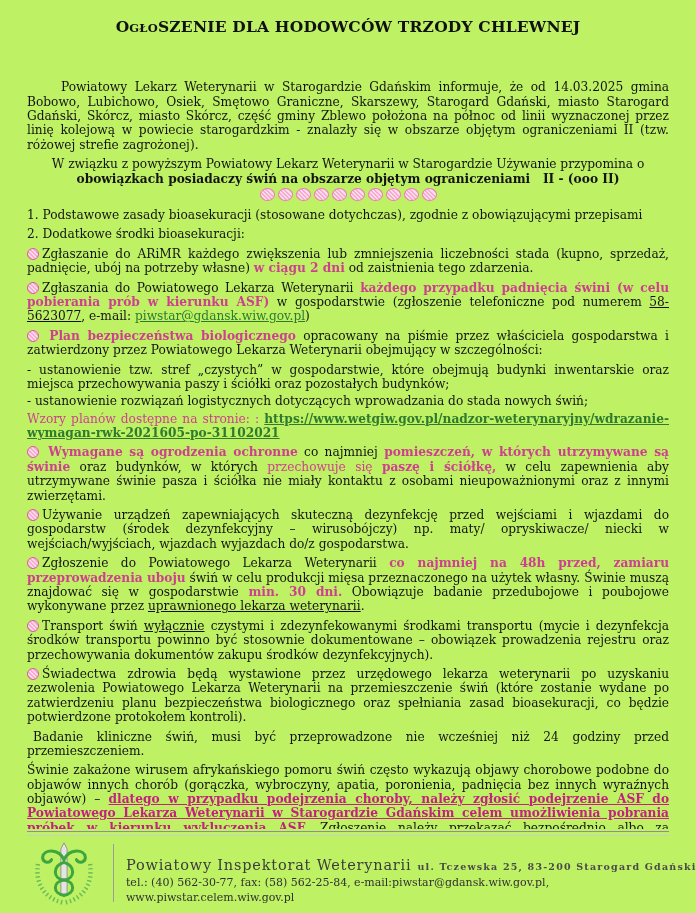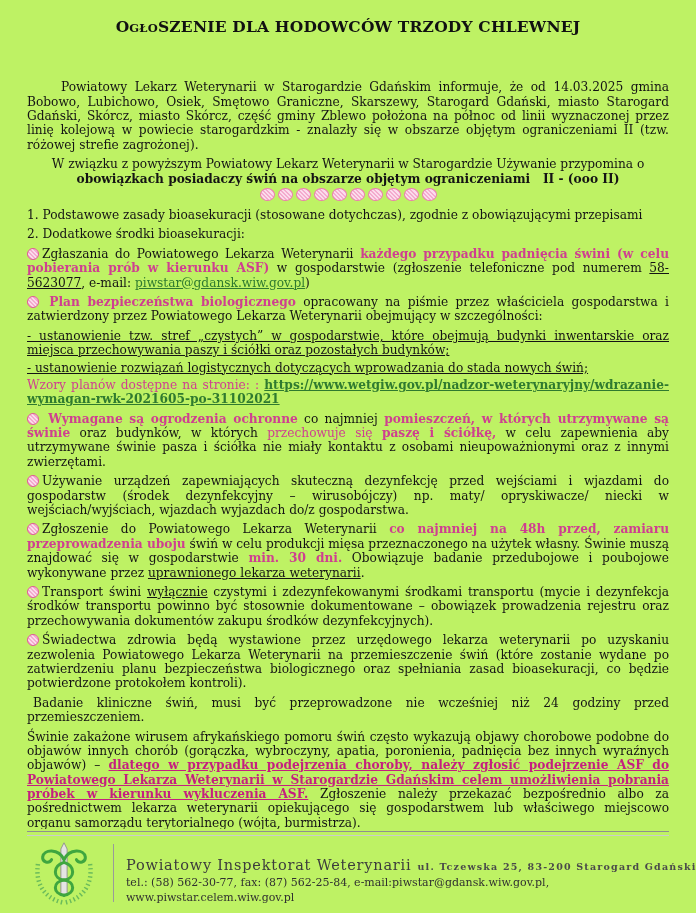--- a/index.html
+++ b/index.html
@@ -23,21 +23,21 @@
   .circle{display:inline-block;width:15px;height:13px;margin:0 1.5px;border:1.5px solid #ee7ab2;border-radius:50%;
     background:repeating-linear-gradient(45deg,#fbdcec 0 1.5px,#f4abce 1.5px 3px);box-sizing:border-box;}
   .dot{display:inline-block;width:12px;height:12px;margin-right:3px;border:1.3px solid #e2569c;border-radius:50%;
     background:repeating-linear-gradient(45deg,#fbdcec 0 1.5px,#f4abce 1.5px 3px);box-sizing:border-box;vertical-align:-2px;}
   .pb{color:#cf3f90;font-weight:bold;}
   .pk{color:#cf3f90;}
   .ub{text-decoration:underline;}
   .link-g{color:#2f7a2f;text-decoration:underline;cursor:pointer;}
   .link-gb{color:#2f7a2f;font-weight:bold;text-decoration:underline;cursor:pointer;word-break:break-all;}
   .warn{color:#c51f7f;font-weight:bold;text-decoration:underline;}
-  .dash{margin:0 0 3px 0;text-decoration:underline;}
+  .dash{margin:0 0 3px 0;}
   .badanie{text-indent:6px;}
   .footer{flex:0 0 auto;}
   .divider{height:3px;border-top:1px solid #8f8f8f;border-bottom:1px solid #cccccc;margin-top:2px;}
   .footer-row{display:flex;align-items:flex-end;gap:12px;padding-top:5px;}
   .logo{width:74px;height:64px;flex:0 0 auto;}
   .vsep{width:1px;align-self:stretch;background:#9a9a9a;margin:3px 0;}
   .finfo{flex:1 1 auto;min-width:0;}
   .forg-line{white-space:nowrap;margin-bottom:2px;}
   .forg{font-size:14.5px;color:#3c3c3c;letter-spacing:.8px;}
   .faddr{font-size:9.5px;font-weight:bold;color:#4a4a4a;letter-spacing:1.2px;margin-left:6px;}
@@ -56,37 +56,38 @@
     <div class="center">
       <div>W związku z powyższym Powiatowy Lekarz Weterynarii w Starogardzie Używanie przypomina o</div>
       <div class="bold">obowiązkach posiadaczy świń na obszarze objętym ograniczeniami&nbsp;&nbsp; II - (ooo II)</div>
     </div>
 
     <div class="circles"><span class="circle"></span><span class="circle"></span><span class="circle"></span><span class="circle"></span><span class="circle"></span><span class="circle"></span><span class="circle"></span><span class="circle"></span><span class="circle"></span><span class="circle"></span></div>
 
     <p>1. Podstawowe zasady bioasekuracji (stosowane dotychczas), zgodnie z obowiązującymi przepisami</p>
     <p>2. Dodatkowe środki bioasekuracji:</p>
 
+    <p class="j"><span class="dot"></span><span>Zgłaszanie do ARiMR każdego zwiększenia lub zmniejszenia liczebności stada (kupno, sprzedaż, padnięcie, ubój na potrzeby własne) </span><span class="pb">w ciągu 2 dni</span><span> od zaistnienia tego zdarzenia.</span></p>
 
     <p class="j"><span class="dot"></span><span>Zgłaszania do Powiatowego Lekarza Weterynarii </span><span class="pb">każdego przypadku padnięcia świni (w celu pobierania prób w kierunku ASF)</span><span> w gospodarstwie (zgłoszenie telefoniczne pod numerem </span><span class="ub">58-5623077</span><span>, e-mail: </span><span class="link-g">piwstar@gdansk.wiw.gov.pl</span><span>)</span></p>
 
     <p class="j"><span class="dot"></span> <span class="pb">Plan bezpieczeństwa biologicznego</span><span> opracowany na piśmie przez właściciela gospodarstwa i zatwierdzony przez Powiatowego Lekarza Weterynarii obejmujący w szczególności:</span></p>
 
     <p class="j dash">- ustanowienie tzw. stref „czystych” w gospodarstwie, które obejmują budynki inwentarskie oraz miejsca przechowywania paszy i ściółki oraz pozostałych budynków;</p>
     <p class="j dash">- ustanowienie rozwiązań logistycznych dotyczących wprowadzania do stada nowych świń;</p>
 
     <p class="j"><span class="pk">Wzory planów dostępne na stronie: : </span><span class="link-gb">https://www.wetgiw.gov.pl/nadzor-weterynaryjny/wdrazanie- wymagan-rwk-2021605-po-31102021</span></p>
 
     <p class="j"><span class="dot"></span> <span class="pb">Wymagane są ogrodzenia ochronne</span><span> co najmniej </span><span class="pb">pomieszczeń, w których utrzymywane są świnie</span><span> oraz budynków, w których </span><span class="pk">przechowuje się </span><span class="pb">paszę i ściółkę,</span><span> w celu zapewnienia aby utrzymywane świnie pasza i ściółka nie miały kontaktu z osobami nieupoważnionymi oraz z innymi zwierzętami.</span></p>
 
     <p class="j"><span class="dot"></span><span>Używanie urządzeń zapewniających skuteczną dezynfekcję przed wejściami i wjazdami do gospodarstw (środek dezynfekcyjny – wirusobójczy) np. maty/ opryskiwacze/ niecki w wejściach/wyjściach, wjazdach wyjazdach do/z gospodarstwa.</span></p>
 
     <p class="j"><span class="dot"></span><span>Zgłoszenie do Powiatowego Lekarza Weterynarii </span><span class="pb">co najmniej na 48h przed, zamiaru przeprowadzenia uboju</span><span> świń w celu produkcji mięsa przeznaczonego na użytek własny. Świnie muszą znajdować się w gospodarstwie </span><span class="pb">min. 30 dni.</span><span> Obowiązuje badanie przedubojowe i poubojowe wykonywane przez </span><span class="ub">uprawnionego lekarza weterynarii</span><span>.</span></p>
 
-    <p class="j"><span class="dot"></span><span>Transport świni </span><span class="ub">wyłącznie</span><span> czystymi i zdezynfekowanymi  środkami transportu (mycie i dezynfekcja środków transportu powinno być stosownie dokumentowane – obowiązek prowadzenia rejestru oraz przechowywania dokumentów zakupu środków dezynfekcyjnych).</span></p>
+    <p class="j"><span class="dot"></span><span>Transport świń </span><span class="ub">wyłącznie</span><span> czystymi i zdezynfekowanymi  środkami transportu (mycie i dezynfekcja środków transportu powinno być stosownie dokumentowane – obowiązek prowadzenia rejestru oraz przechowywania dokumentów zakupu środków dezynfekcyjnych).</span></p>
 
     <p class="j"><span class="dot"></span><span>Świadectwa zdrowia będą wystawione przez urzędowego lekarza weterynarii po uzyskaniu zezwolenia Powiatowego Lekarza Weterynarii na przemieszczenie świń (które zostanie wydane po zatwierdzeniu planu bezpieczeństwa biologicznego oraz spełniania zasad bioasekuracji, co będzie potwierdzone protokołem kontroli).</span></p>
 
     <p class="j badanie">Badanie kliniczne świń, musi być przeprowadzone nie wcześniej niż 24 godziny przed przemieszczeniem.</p>
 
     <p class="j"><span>Świnie zakażone wirusem afrykańskiego pomoru świń często wykazują objawy chorobowe podobne do objawów innych chorób (gorączka, wybroczyny, apatia, poronienia, padnięcia bez innych wyraźnych objawów) – </span><span class="warn">dlatego w przypadku  podejrzenia choroby, należy zgłosić podejrzenie ASF do Powiatowego Lekarza Weterynarii w Starogardzie Gdańskim celem umożliwienia pobrania próbek w kierunku wykluczenia ASF.</span><span> Zgłoszenie należy przekazać bezpośrednio albo za pośrednictwem lekarza weterynarii opiekującego się gospodarstwem lub właściwego miejscowo organu samorządu terytorialnego (wójta, burmistrza).</span></p>
 
   </div>
 
   <div class="footer">
@@ -97,18 +98,18 @@
         <path d="M42 69 C64 64 73 45 69 24" stroke="#5cb159" fill="none" stroke-width="5" stroke-dasharray="1.6 3" opacity="0.85"></path>
         <polygon points="40,2 43.5,9 43.5,58 40,63 36.5,58 36.5,9" fill="#e4e4e4" stroke="#8d8d8d" stroke-width="1"></polygon>
         <path d="M40 21 C34 8 17 9 16 18 C15.4 24 23 26 26 21" stroke="#3fa63f" stroke-width="3.4" fill="none" stroke-linecap="round"></path>
         <path d="M40 21 C46 8 63 9 64 18 C64.6 24 57 26 54 21" stroke="#3fa63f" stroke-width="3.4" fill="none" stroke-linecap="round"></path>
         <path d="M40 24 C27 28 27 42 40 44 C53 46 53 59 40 61" stroke="#3fa63f" stroke-width="3.4" fill="none" stroke-linecap="round"></path>
         <path d="M40 24 C53 28 53 42 40 44 C27 46 27 59 40 61" stroke="#3fa63f" stroke-width="3.4" fill="none" stroke-linecap="round"></path>
       </svg>
       <div class="vsep"></div>
       <div class="finfo">
         <div class="forg-line"><span class="forg">Powiatowy Inspektorat Weterynarii</span><span class="faddr">ul. Tczewska 25, 83-200 Starogard Gdański</span></div>
-        <div class="fline">tel.: (58) 562-30-77, fax: (87) 562-25-84, e-mail:piwstar@gdansk.wiw.gov.pl,</div>
+        <div class="fline">tel.: (40) 562-30-77, fax: (58) 562-25-84, e-mail:piwstar@gdansk.wiw.gov.pl,</div>
         <div class="fline">www.piwstar.celem.wiw.gov.pl</div>
       </div>
     </div>
   </div>
 </div>
 
 </body></html>

